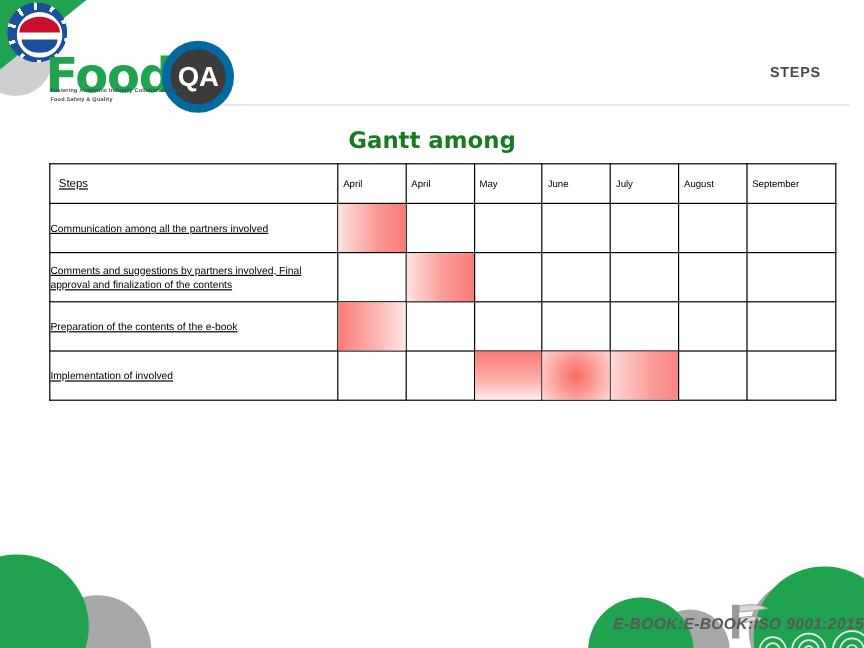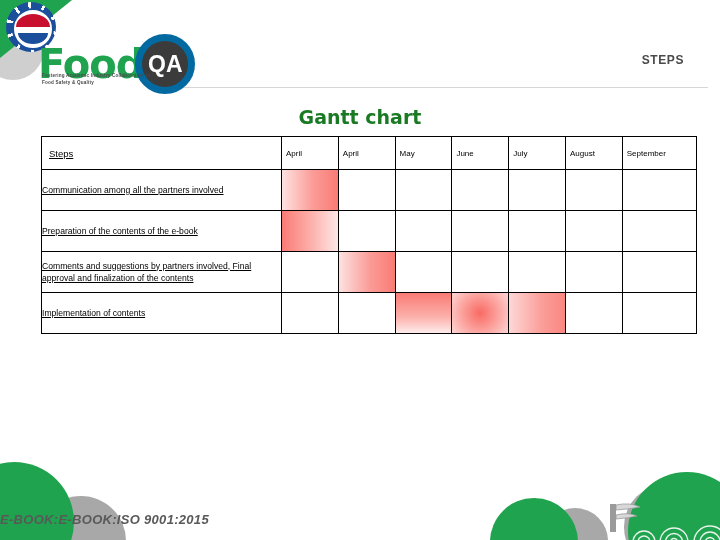--- a/index.html
+++ b/index.html
@@ -284,21 +284,21 @@
     content: "";
     position: absolute; left: 55%; top: 0; right: 2%; height: 30%;
     background: linear-gradient(-40deg, rgba(255,255,255,0) 40%, rgba(255,255,255,.85) 50%, rgba(255,255,255,0) 60%);
   }
 
   
   #footer-text {
     position: absolute;
     left: 0; top: 512px;
     width: 720px;
-    text-align: left;
+    text-align: right;
     font-size: 13px;
     font-weight: bold;
     font-style: italic;
     color: #595959;
     z-index: 6;
     letter-spacing: .3px;
   }
 </style>
 </head>
 <body>
@@ -338,21 +338,21 @@
 </div>
 
 <div id="logo-wordmark">
   <span id="logo-food-text">Food</span>
   <span id="logo-qa-badge">QA</span>
 </div>
 <div id="logo-tagline">Fostering Academic Industry Collaboration in Food Safety &amp; Quality</div>
 <div id="header-rule"></div>
 <div id="header-section-label">STEPS</div>
 
-<div id="chart-title">Gantt chart</div>
+<div id="chart-title">Gantt among</div>
 
 <table id="gantt-table">
   <colgroup>
     <col class="col-steps">
       <col class="col-month">
       <col class="col-month">
       <col class="col-month">
     <col class="col-month">
       <col class="col-month">
       <col class="col-month">
@@ -377,45 +377,45 @@
           <div class="bar bar-h-light-to-dark"></div>
         </td>
         <td class="bar-cell"></td>
         <td class="bar-cell"></td>
         <td class="bar-cell"></td>
         <td class="bar-cell"></td>
         <td class="bar-cell"></td>
         <td class="bar-cell"></td>
       </tr>
       <tr>
-        <td class="task-cell">Preparation of the contents of the e-book</td>
-        <td class="bar-cell">
-          <div class="bar bar-h-dark-to-light"></div>
-        </td>
-        <td class="bar-cell"></td>
+        <td class="task-cell">Comments and suggestions by partners involved, Final approval and finalization of the contents</td>
+        <td class="bar-cell"></td>
+        <td class="bar-cell">
+          <div class="bar bar-h-light-to-dark"></div>
+        </td>
         <td class="bar-cell"></td>
         <td class="bar-cell"></td>
         <td class="bar-cell"></td>
         <td class="bar-cell"></td>
         <td class="bar-cell"></td>
       </tr>
       <tr>
-        <td class="task-cell">Comments and suggestions by partners involved, Final approval and finalization of the contents</td>
-        <td class="bar-cell"></td>
-        <td class="bar-cell">
-          <div class="bar bar-h-light-to-dark"></div>
-        </td>
+        <td class="task-cell">Preparation of the contents of the e-book</td>
+        <td class="bar-cell">
+          <div class="bar bar-h-dark-to-light"></div>
+        </td>
+        <td class="bar-cell"></td>
         <td class="bar-cell"></td>
         <td class="bar-cell"></td>
         <td class="bar-cell"></td>
         <td class="bar-cell"></td>
         <td class="bar-cell"></td>
       </tr>
       <tr>
-        <td class="task-cell">Implementation of contents</td>
+        <td class="task-cell">Implementation of involved</td>
         <td class="bar-cell"></td>
         <td class="bar-cell"></td>
         <td class="bar-cell">
           <div class="bar bar-v-dark-to-light"></div>
         </td>
         <td class="bar-cell">
           <div class="bar bar-radial"></div>
         </td>
         <td class="bar-cell">
           <div class="bar bar-h-light-to-dark2"></div>

